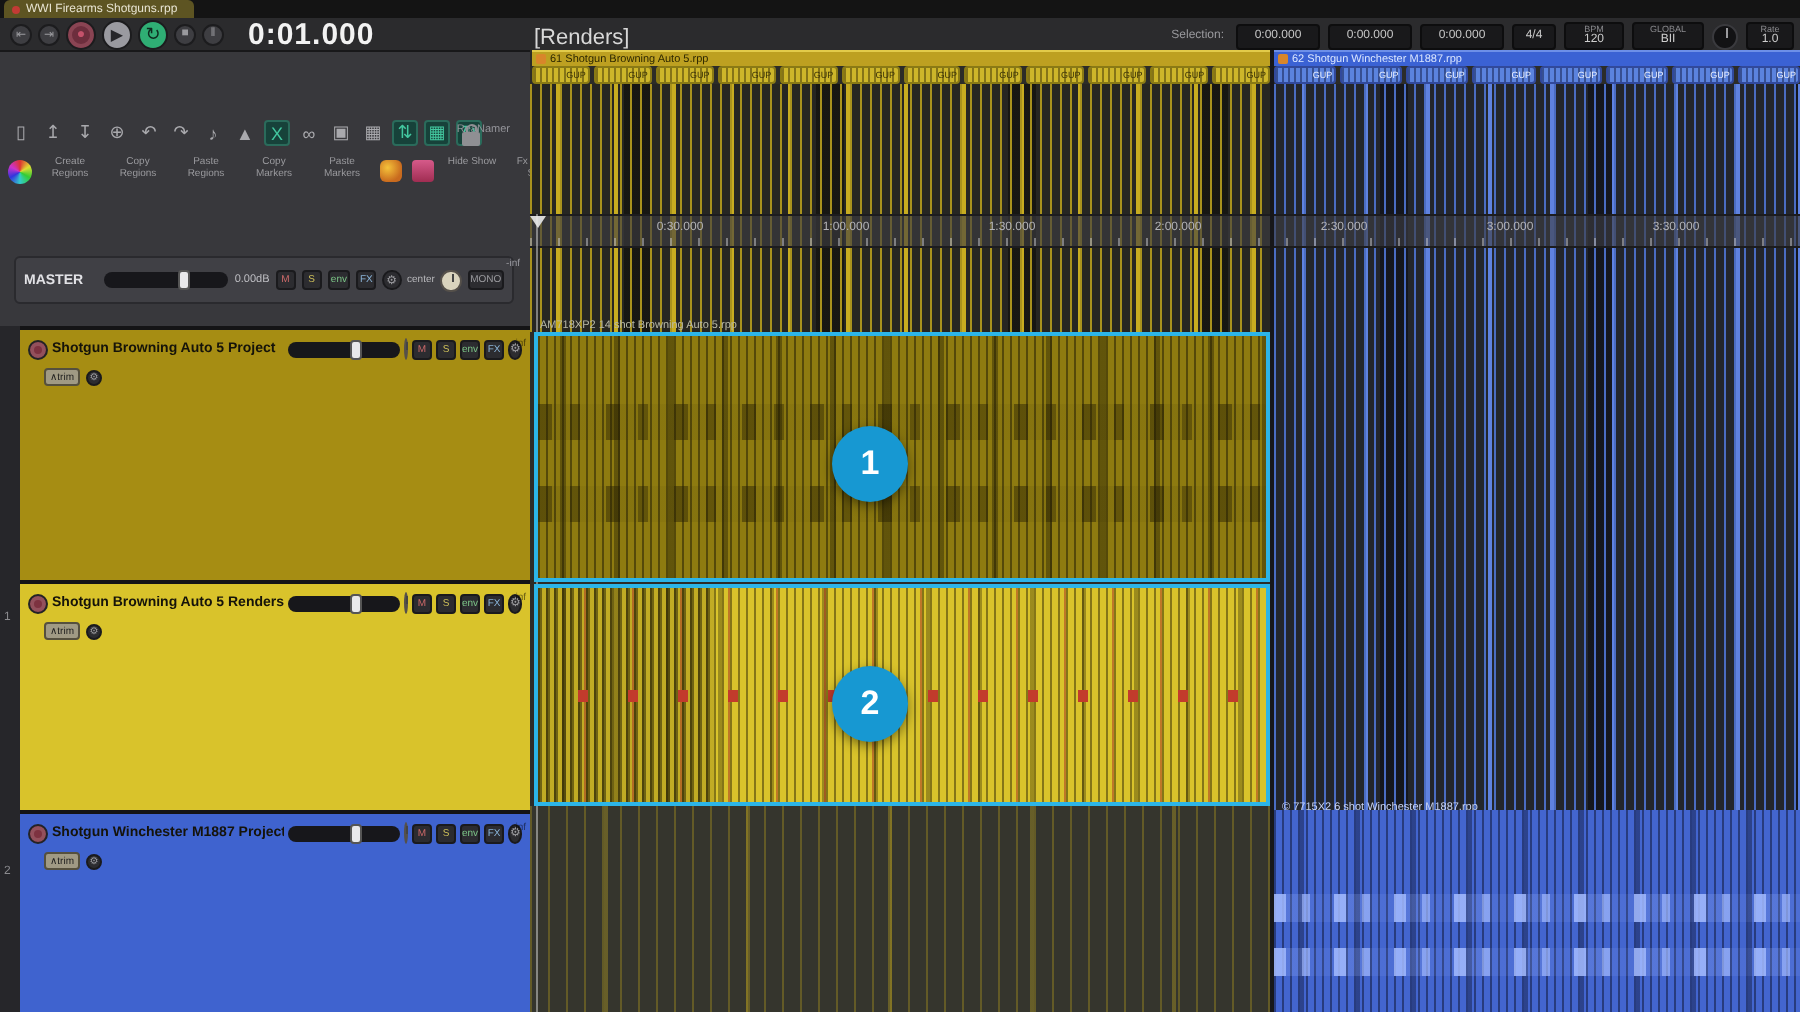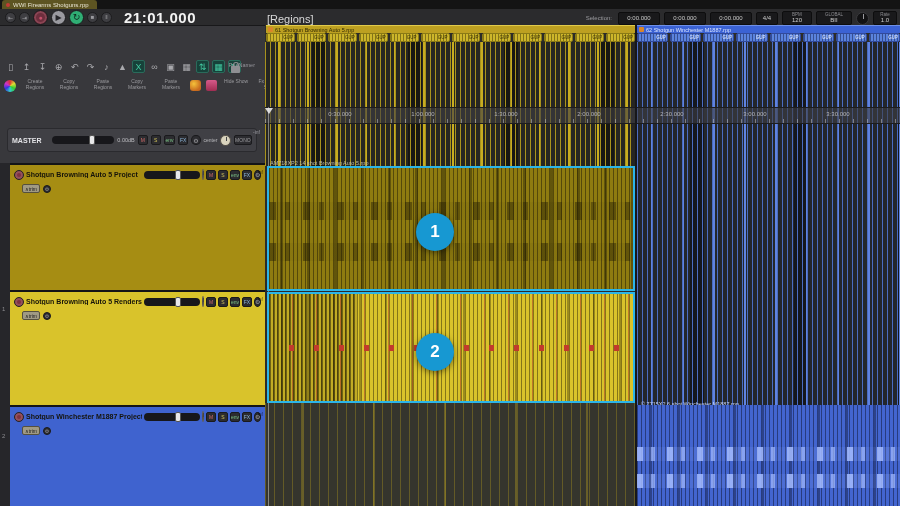--- a/index.html
+++ b/index.html
@@ -177,22 +177,22 @@
   <div id="transportbar">
     <div id="transport-buttons">
         <span class="tbtn small">⇤</span>
         <span class="tbtn small">⇥</span>
         <span class="tbtn record">●</span>
         <span class="tbtn play">▶</span>
         <span class="tbtn repeat">↻</span>
         <span class="tbtn small">■</span>
         <span class="tbtn small">‖</span>
       </div>
-    <div id="time-display">21:01.000</div>
-    <div id="play-status">[Regions]</div>
+    <div id="time-display">0:01.000</div>
+    <div id="play-status">[Renders]</div>
     <div id="status-cluster">
       <span id="sel-label">Selection:</span>
       <span class="sbox time">0:00.000</span>
       <span class="sbox time">0:00.000</span>
       <span class="sbox time">0:00.000</span>
       <span class="sbox sig">4/4</span>
       <span class="sbox scol" style="width:30px;height:14px;">
         <span class="lab">BPM</span>
         <span class="val">120</span>
       </span>

